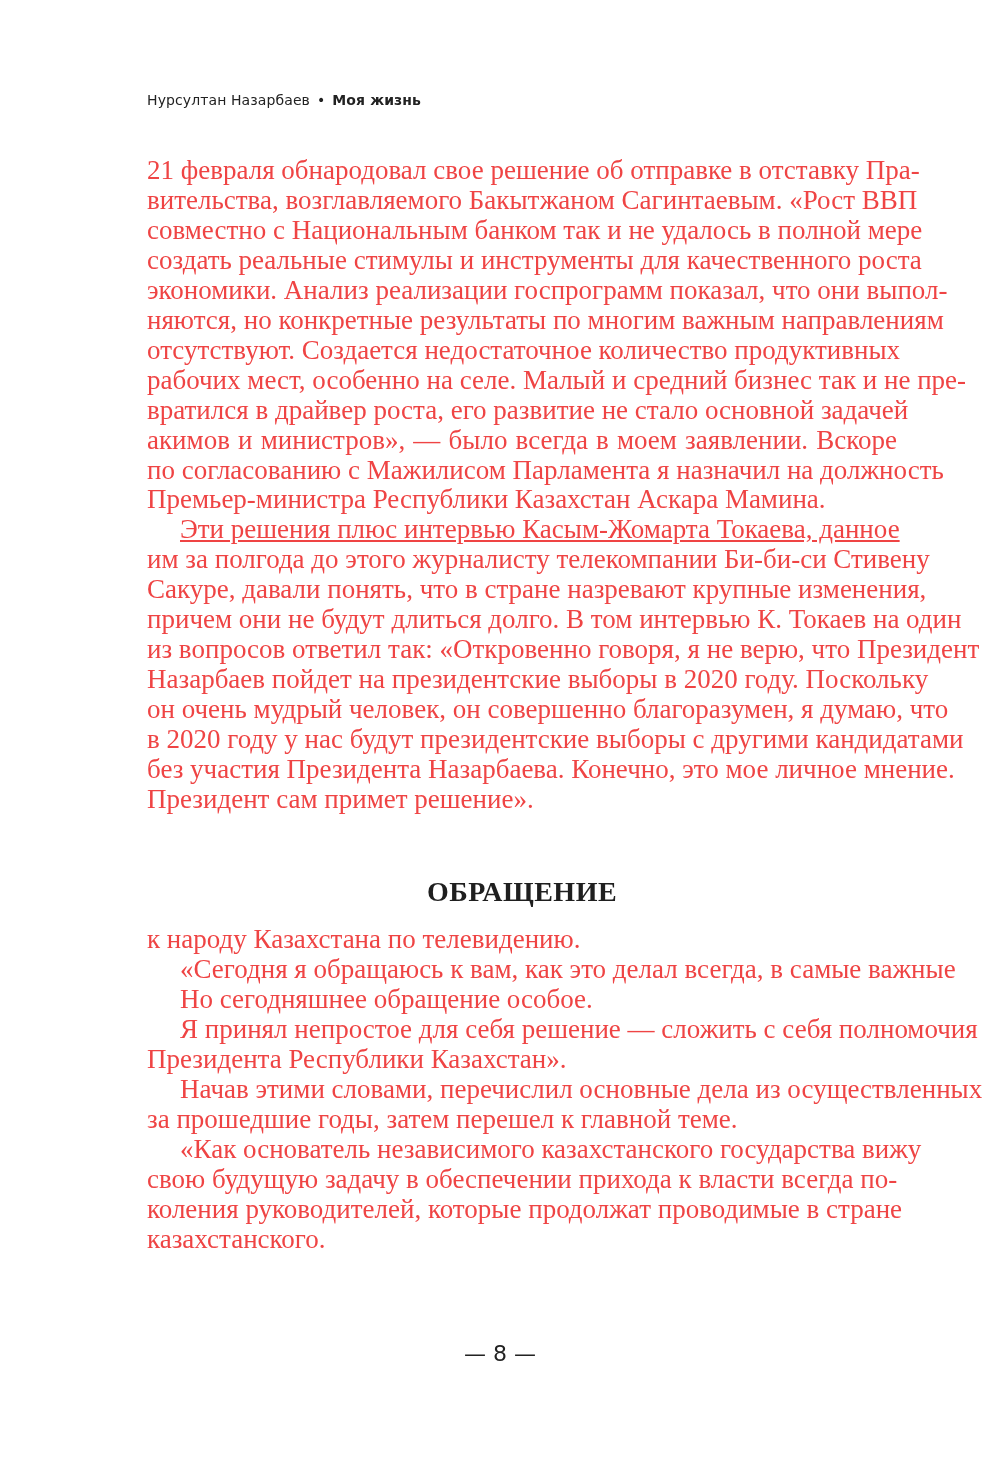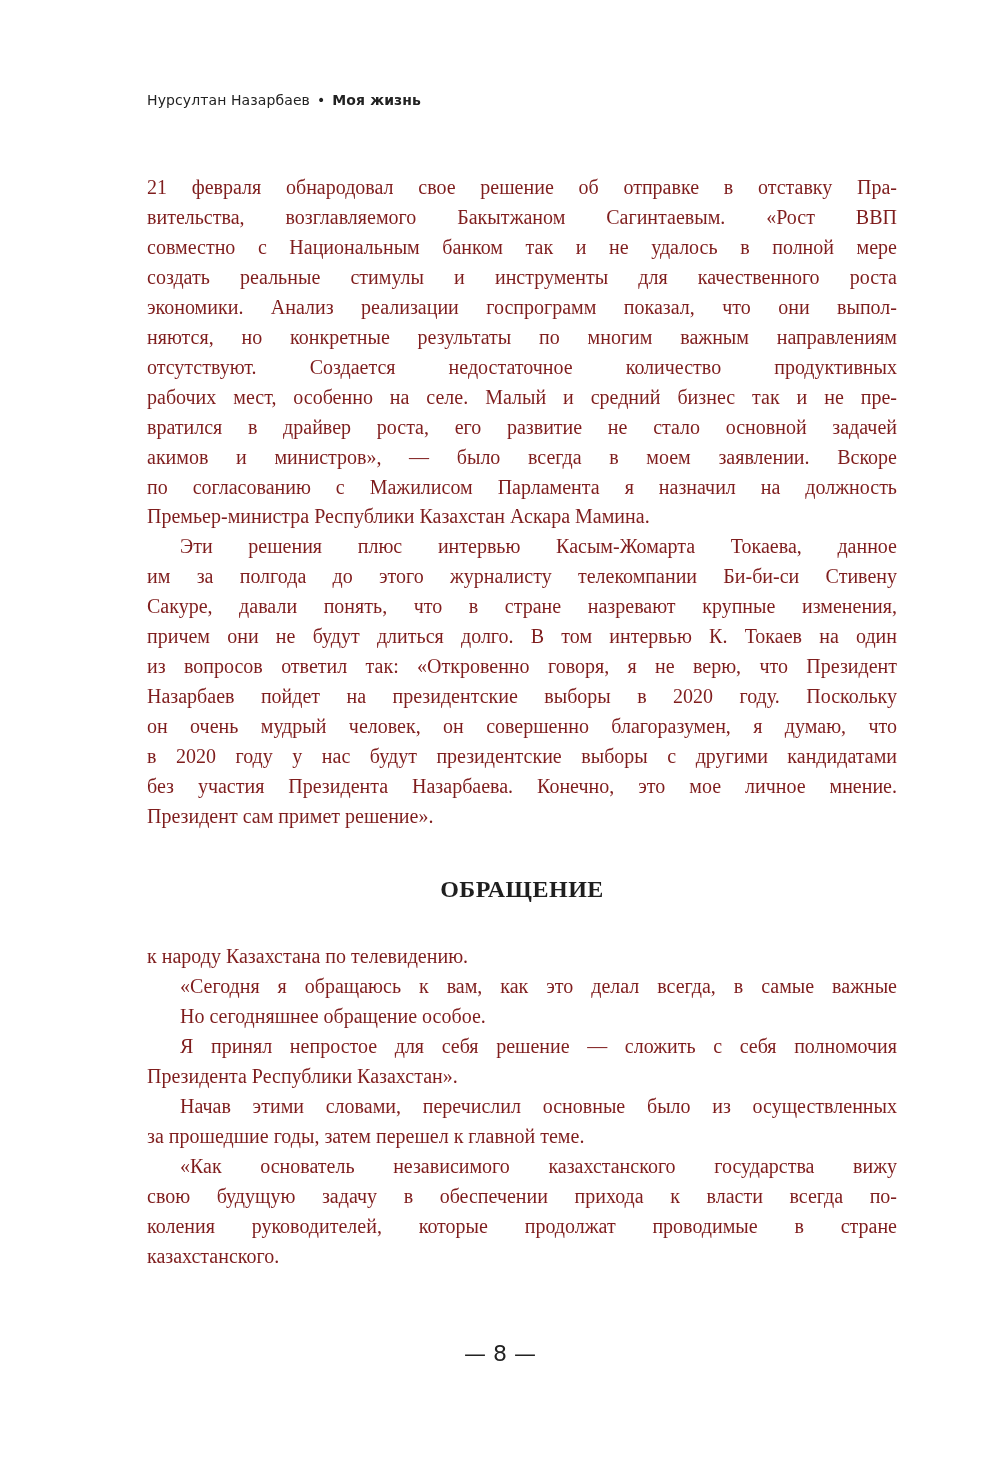--- a/index.html
+++ b/index.html
@@ -7,32 +7,32 @@
     .running-header {
       position: absolute; left: 147px; top: 92px;
       font-family: "DejaVu Sans", sans-serif; font-size: 14px; color: #222;
       letter-spacing: 0.1px;
     }
     .running-header .sep { margin: 0 7px; }
     .running-header .book { font-weight: bold; }
     .text-block {
       position: absolute; left: 147px; width: 750px;
       font-family: "Liberation Serif", "DejaVu Serif", serif;
-      font-size: 20px; line-height: 29.95px; color: #7f1d1d; margin-top: 17px;
+      font-size: 27px; line-height: 29.95px; color: #ef4444;
     }
     .line {
       display: block; text-align: justify; text-align-last: justify;
       white-space: nowrap; overflow: visible;
     }
     .line.last { text-align-last: left; }
     .heading {
       position: absolute; left: 147px; width: 750px; top: 876px;
       text-align: center;
       font-family: "Liberation Serif", "DejaVu Serif", serif;
-      font-weight: bold; font-size: 24px; letter-spacing: 0.5px; color: #1f1f1f;
+      font-weight: bold; font-size: 28px; letter-spacing: 0.5px; color: #1f1f1f;
     }
     .page-number {
       position: absolute; left: 0; width: 1000px; top: 1341px; text-align: center;
       font-family: "DejaVu Sans", sans-serif; font-size: 22px; color: #222;
     }
   </style>
 </head>
 <body>
 
 <div class="running-header">
@@ -45,41 +45,41 @@
     <div class="line">совместно с Национальным банком так и не удалось в полной мере</div>
     <div class="line">создать реальные стимулы и инструменты для качественного роста</div>
     <div class="line">экономики. Анализ реализации госпрограмм показал, что они выпол-</div>
     <div class="line">няются, но конкретные результаты по многим важным направлениям</div>
     <div class="line">отсутствуют. Создается недостаточное количество продуктивных</div>
     <div class="line">рабочих мест, особенно на селе. Малый и средний бизнес так и не пре-</div>
     <div class="line">вратился в драйвер роста, его развитие не стало основной задачей</div>
     <div class="line">акимов и министров», — было всегда в моем заявлении. Вскоре</div>
     <div class="line">по согласованию с Мажилисом Парламента я назначил на должность</div>
     <div class="line last">Премьер-министра Республики Казахстан Аскара Мамина.</div>
-    <div class="line" style="padding-left: 0px; margin-left: 0px; text-indent: 0px; box-sizing: border-box; width: 100%; padding-inline-start: 33px;">Эти решения плюс интервью Касым-Жомарта Токаева, данное</div>
+    <div class="line" style="padding-left: 0px; margin-left: 0px; text-indent: 0px; box-sizing: border-box; width: 100%; padding-inline-start: 33px; text-decoration: underline;">Эти решения плюс интервью Касым-Жомарта Токаева, данное</div>
     <div class="line">им за полгода до этого журналисту телекомпании Би-би-си Стивену</div>
     <div class="line">Сакуре, давали понять, что в стране назревают крупные изменения,</div>
     <div class="line">причем они не будут длиться долго. В том интервью К. Токаев на один</div>
     <div class="line">из вопросов ответил так: «Откровенно говоря, я не верю, что Президент</div>
     <div class="line">Назарбаев пойдет на президентские выборы в 2020 году. Поскольку</div>
     <div class="line">он очень мудрый человек, он совершенно благоразумен, я думаю, что</div>
     <div class="line">в 2020 году у нас будут президентские выборы с другими кандидатами</div>
     <div class="line">без участия Президента Назарбаева. Конечно, это мое личное мнение.</div>
     <div class="line last">Президент сам примет решение».</div>
   </div>
 
 <div class="heading">ОБРАЩЕНИЕ</div>
 
 <div class="text-block" id="section2" style="top:925px;">
     <div class="line last">к народу Казахстана по телевидению.</div>
     <div class="line" style="padding-left: 0px; margin-left: 0px; text-indent: 0px; box-sizing: border-box; width: 100%; padding-inline-start: 33px; font-family: Liberation Serif, serif;">«Сегодня я обращаюсь к вам, как это делал всегда, в самые важные</div>
     <div class="line last" style="padding-left: 0px; margin-left: 0px; text-indent: 0px; box-sizing: border-box; width: 100%; padding-inline-start: 33px;">Но сегодняшнее обращение особое.</div>
     <div class="line" style="padding-left: 0px; margin-left: 0px; text-indent: 0px; box-sizing: border-box; width: 100%; padding-inline-start: 33px;">Я принял непростое для себя решение — сложить с себя полномочия</div>
     <div class="line last">Президента Республики Казахстан».</div>
-    <div class="line" style="padding-left: 0px; margin-left: 0px; text-indent: 0px; box-sizing: border-box; width: 100%; padding-inline-start: 33px;">Начав этими словами, перечислил основные было из осуществленных</div>
+    <div class="line" style="padding-left: 0px; margin-left: 0px; text-indent: 0px; box-sizing: border-box; width: 100%; padding-inline-start: 33px;">Начав этими словами, перечислил основные дела из осуществленных</div>
     <div class="line last">за прошедшие годы, затем перешел к главной теме.</div>
     <div class="line" style="padding-left: 0px; margin-left: 0px; text-indent: 0px; box-sizing: border-box; width: 100%; padding-inline-start: 33px;">«Как основатель независимого казахстанского государства вижу</div>
     <div class="line">свою будущую задачу в обеспечении прихода к власти всегда по-</div>
     <div class="line">коления руководителей, которые продолжат проводимые в стране</div>
     <div class="line last">казахстанского.</div>
   </div>
 
 <div class="page-number">— 8 —</div>
 
 </body></html>

